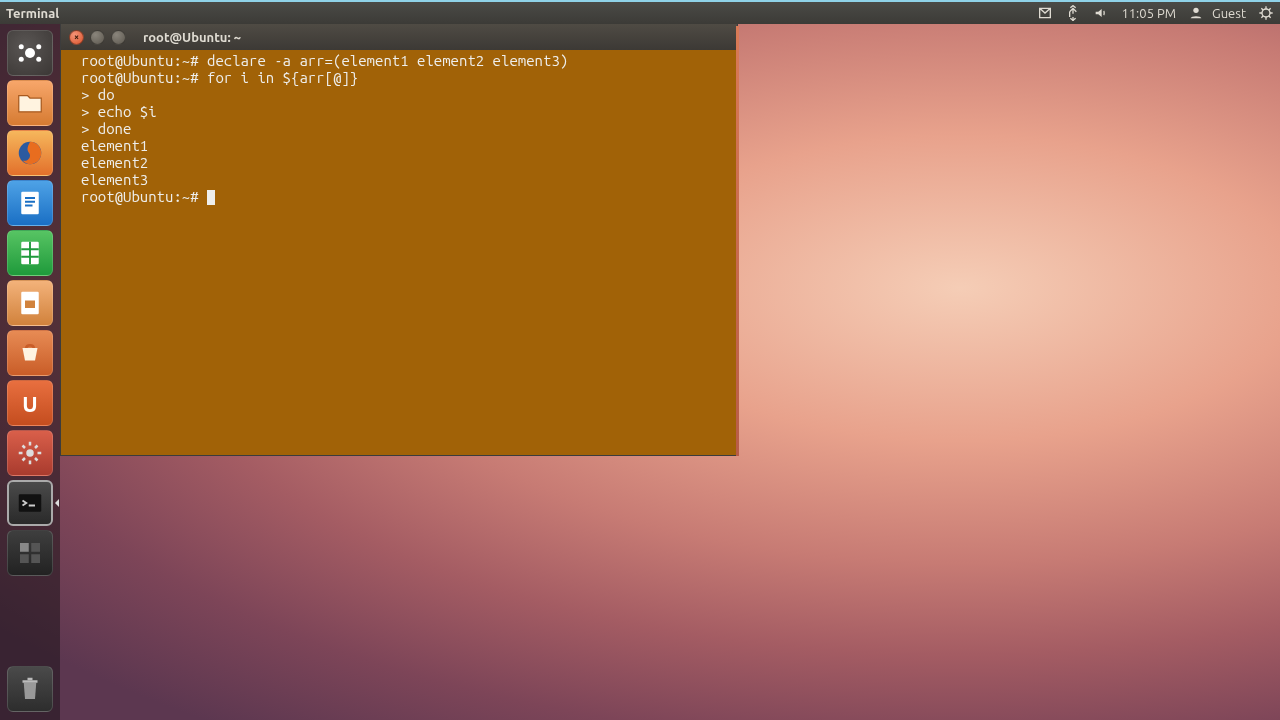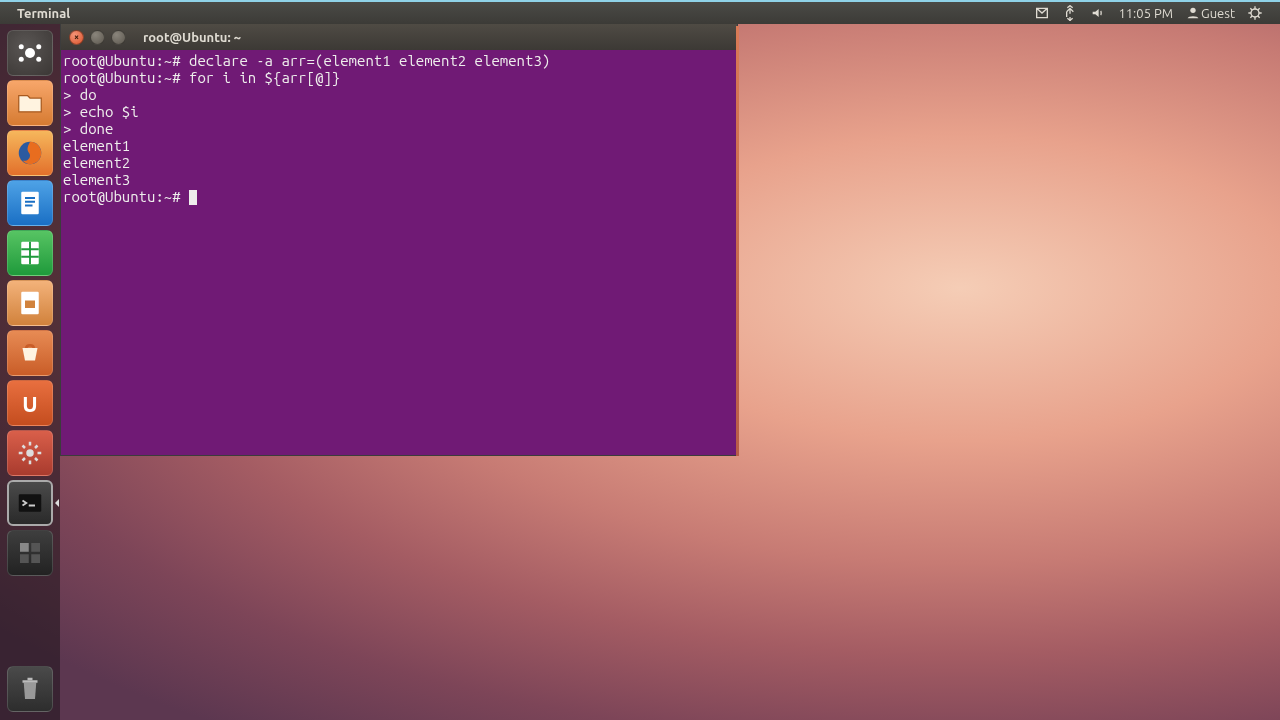--- a/index.html
+++ b/index.html
@@ -8,29 +8,29 @@
   body {
     background: radial-gradient(ellipse at 75% 40%, #f5cdb6 0%, #e8a28c 25%, #c77b74 45%, #a45c63 60%, #7d4558 75%, #5c3750 90%);
     position: relative;
   }
   
   
   .top-panel {
     position: absolute; top: 0; left: 0; right: 0; height: 24px;
     background: linear-gradient(to bottom, #4a4a46 0%, #3c3b37 100%);
     color: #dfdbd2; display: flex; align-items: center;
-    font-size: 13px; padding: 0 17px;
+    font-size: 13px; padding: 0 6px;
     border-top: 2px solid #8fd2e8;
   }
   .top-panel .app-title { font-weight: bold; }
   .top-panel .spacer { flex: 1; }
   .top-panel .tray { display: flex; gap: 12px; }
   .top-panel .tray span { display: inline-flex; align-items: center; }
   .top-panel svg { width: 16px; height: 16px; fill: #dfdbd2; }
-  .top-panel .user { display: flex; align-items: center; gap: 0; }
+  .top-panel .user { display: flex; align-items: center; gap: 8px; }
   
   
   .launcher {
     position: absolute; top: 24px; left: 0; bottom: 0; width: 60px;
     background: rgba(30, 20, 25, 0.55);
     display: flex; flex-direction: column; align-items: center;
     padding-top: 6px; gap: 4px;
   }
   .launcher .icon {
     width: 46px; height: 46px; border-radius: 6px;
@@ -69,23 +69,23 @@
     border-radius: 0; color: #dfdbd2; font-size: 13px; font-weight: bold;
   }
   .win-btn {
     width: 15px; height: 15px; border-radius: 50%; border: 1px solid rgba(0,0,0,0.4);
     display: inline-flex; align-items: center; justify-content: center; font-size: 9px; color:#3a1a0a;
   }
   .btn-close { background: radial-gradient(circle at 35% 30%, #f59478, #d9532b); }
   .btn-min, .btn-max { background: radial-gradient(circle at 35% 30%, #8a857c, #5d584f); }
   .titlebar .title { margin-left: 11px; }
   .terminal-body {
-    flex: 1; background: #701a75; color: #eeeeec;
+    flex: 1; background: #a16207; color: #eeeeec;
     font-family: "Ubuntu Mono", "DejaVu Sans Mono", monospace;
-    font-size: 15px; line-height: 17px; padding: 2px 2px;
+    font-size: 15px; line-height: 17px; padding: 2px 20px;
     white-space: pre; overflow: hidden;
   }
   .terminal-body .cursor {
     display: inline-block; width: 8px; height: 15px; background: #eeeeec; vertical-align: text-bottom;
   }
   .right-edge {
     position: absolute; left: 736px; top: 26px; width: 3px; height: 430px;
     background: linear-gradient(#d97a56, #b85c48);
   }
 </style>

